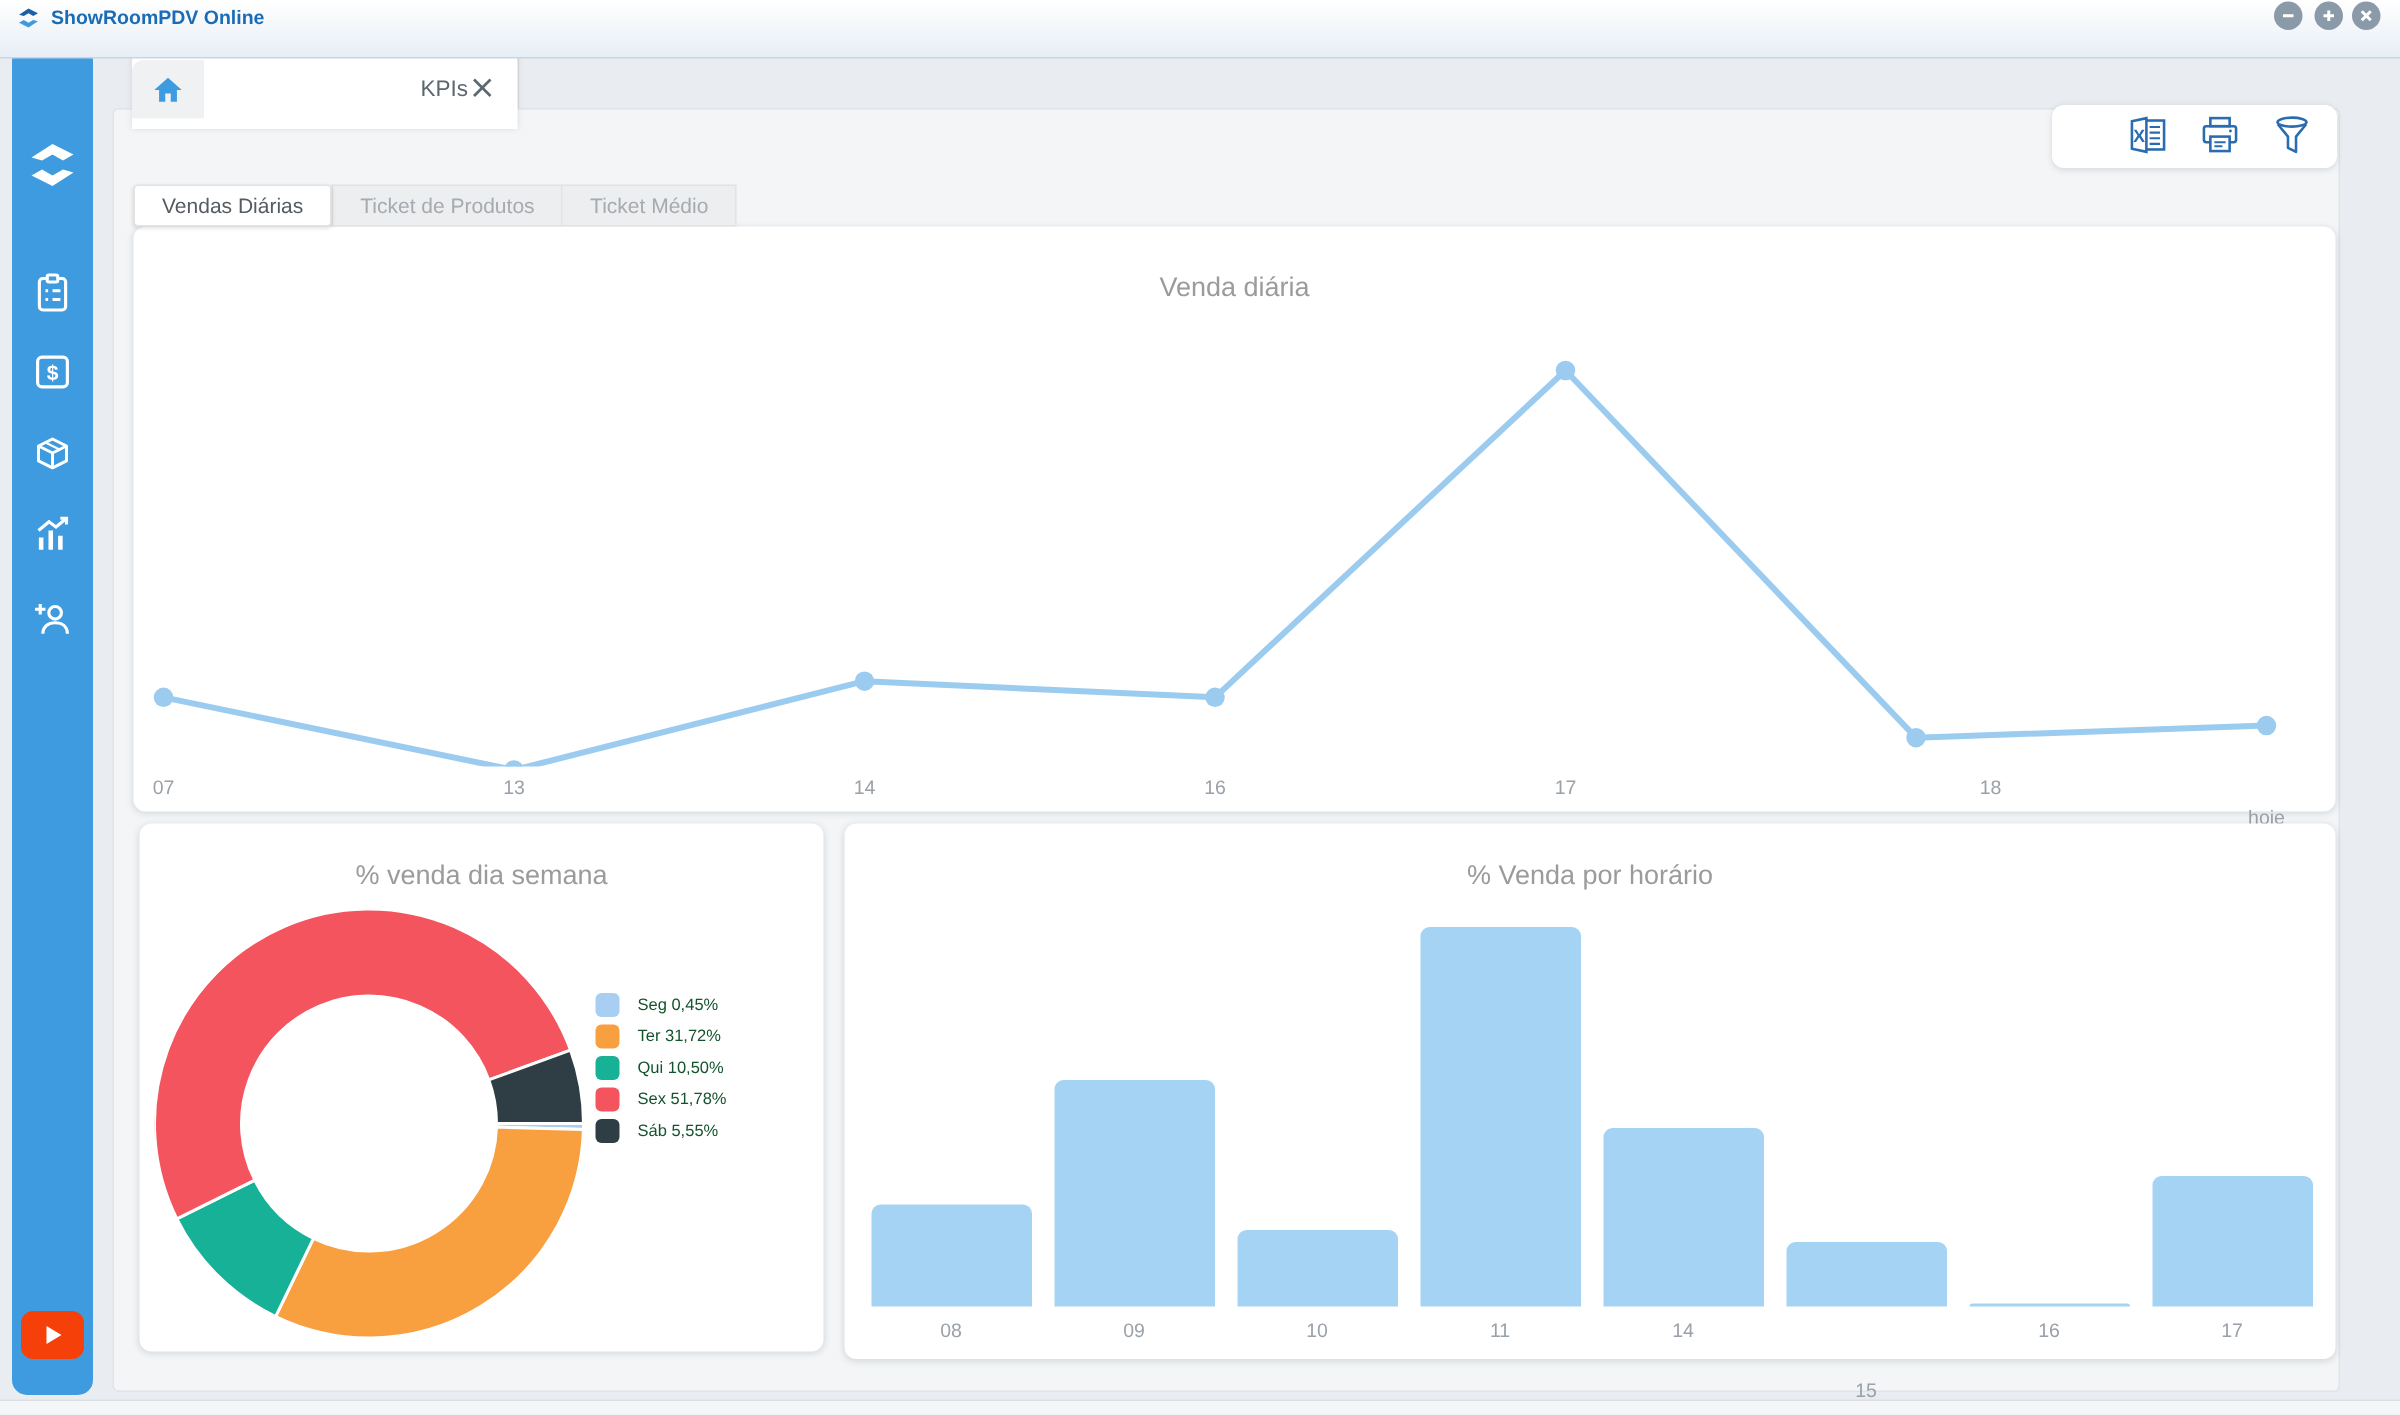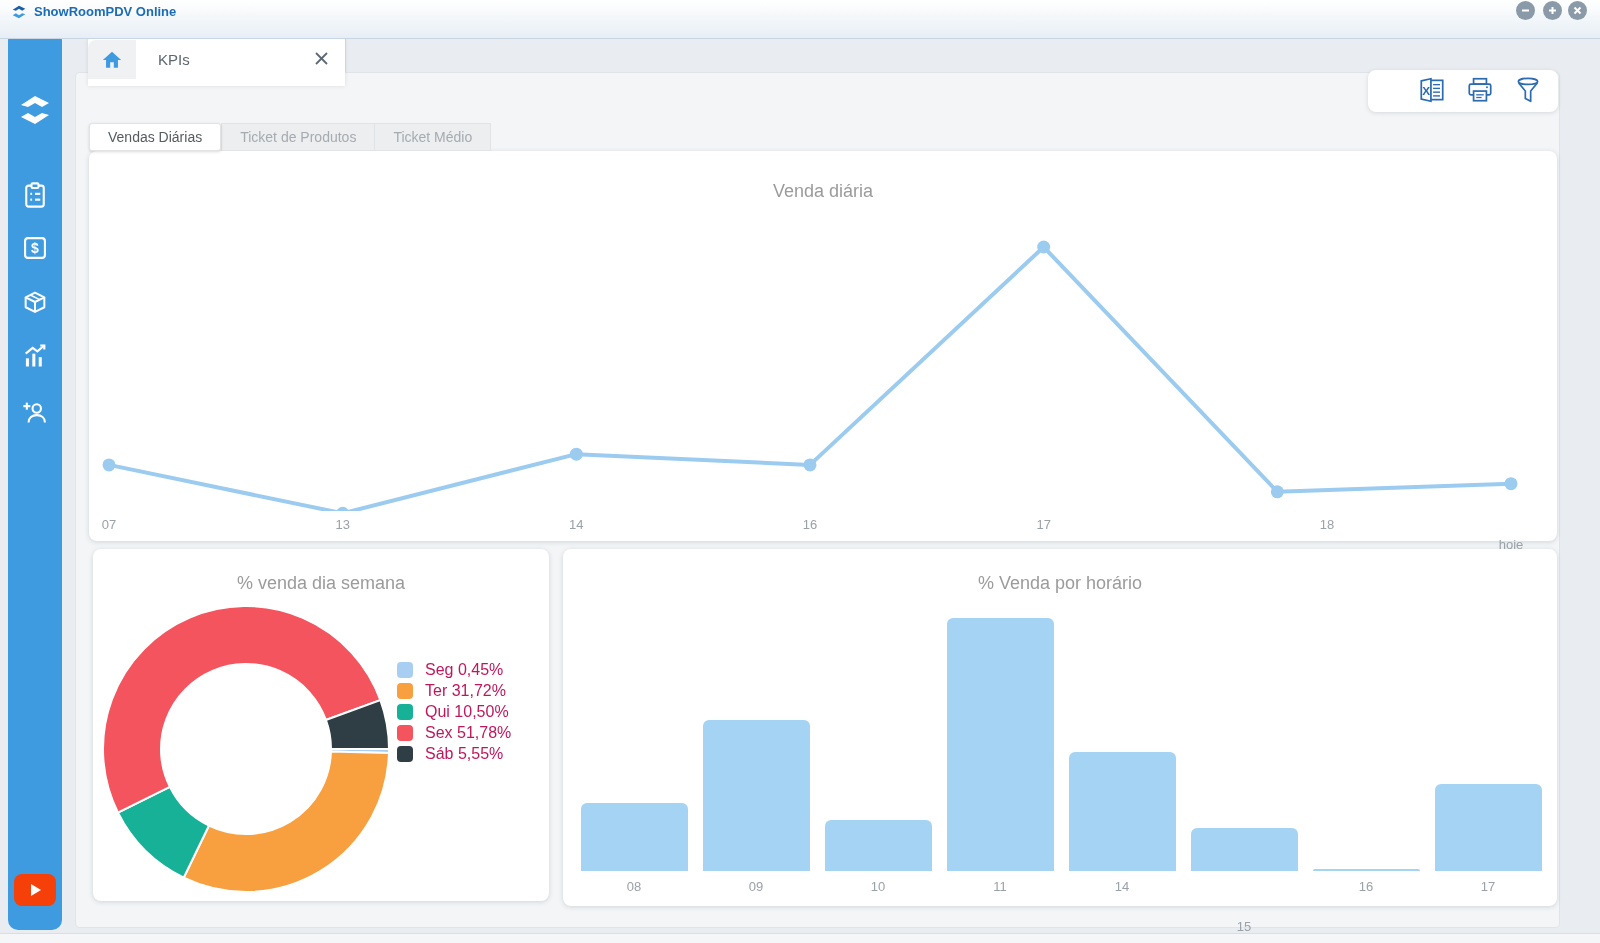--- a/index.html
+++ b/index.html
@@ -21,21 +21,21 @@
     background:#3f9be0; border-radius:10px; z-index:20; }
   .sb-logo { position:absolute; left:7px; top:58px; width:40px; height:44px; }
   .sb-icon { position:absolute; left:13px; width:28px; height:28px; background:none; border:none; padding:0; cursor:pointer; }
   .sb-i1 { top:151px; } .sb-i2 { top:204px; } .sb-i3 { top:258px; } .sb-i4 { top:312px; } .sb-i5 { top:368px; }
   .play-btn { position:absolute; left:6px; top:844px; width:42px; height:32px;
     background:#f64009; border:none; border-radius:8px; cursor:pointer; }
   .play-btn svg { display:block; margin:0 auto; }
 
   
   .tab { position:absolute; left:88px; top:33px; width:257px; height:53px; background:#fff;
-    border-radius:8px 8px 0 0; box-shadow:0 0 4px rgba(0,0,0,0.10); display:flex; align-items:center; z-index:15; }
+    border-radius:8px 8px 0 0; box-shadow:0 0 4px rgba(0,0,0,0.10); display:flex; align-items:center; z-index:15;text-align:right; }
   .tab-home { width:48px; height:39px; background:#f0f1f2; border-radius:8px 0 0 0;
     border:none; display:flex; align-items:center; justify-content:center; cursor:pointer; }
   .tab-label { font-size:15px; color:#5d6770; padding-left:22px; flex:1; }
   .tab-close { background:none; border:none; cursor:pointer; margin-right:14px; padding:2px; }
   .tab-sep { position:absolute; left:345px; top:33px; width:1px; height:39px; background:#d9dde1; z-index:14; }
 
   
   .panel { position:absolute; left:75px; top:72px; width:1485px; height:856px;
     background:#f3f5f7; border:1px solid #e0e4e8; border-radius:4px; z-index:5; }
   .bottom-strip { position:absolute; left:0; top:933px; width:1600px; height:10px;
@@ -68,21 +68,21 @@
   .line-labels span, .bar-labels span { position:absolute; transform:translateX(-50%);
     color:#9aa1a8; font-size:13px; white-space:nowrap; }
   .line-labels span { top:366px; }
   .bar-labels span { top:330px; }
   .bar { position:absolute; background:#a5d3f3; border-radius:6px 6px 0 0; }
 
   .donut-svg { position:absolute; left:10px; top:57px; }
   .legend { position:absolute; left:304px; top:110px; }
   .legend-row { display:flex; align-items:center; height:21px; }
   .legend-swatch { width:16px; height:16px; border-radius:4px; margin-right:12px; flex:0 0 16px; }
-  .legend-text { font-size:16px; color:#be185d; white-space:nowrap; }
+  .legend-text { font-size:11px; color:#14532d; white-space:nowrap; }
 </style>
 </head>
 <body>
 
 <div class="titlebar">
   <svg class="logo" viewBox="0 0 40 36">
     <polygon points="6,13 20,4 34,11 27,15 20,11 13,15" fill="#1a5fa8"></polygon>
     <polygon points="34,23 20,32 6,25 13,21 20,25 27,21" fill="#3f9be0"></polygon>
   </svg>
   <span class="app-title">ShowRoomPDV Online</span>

